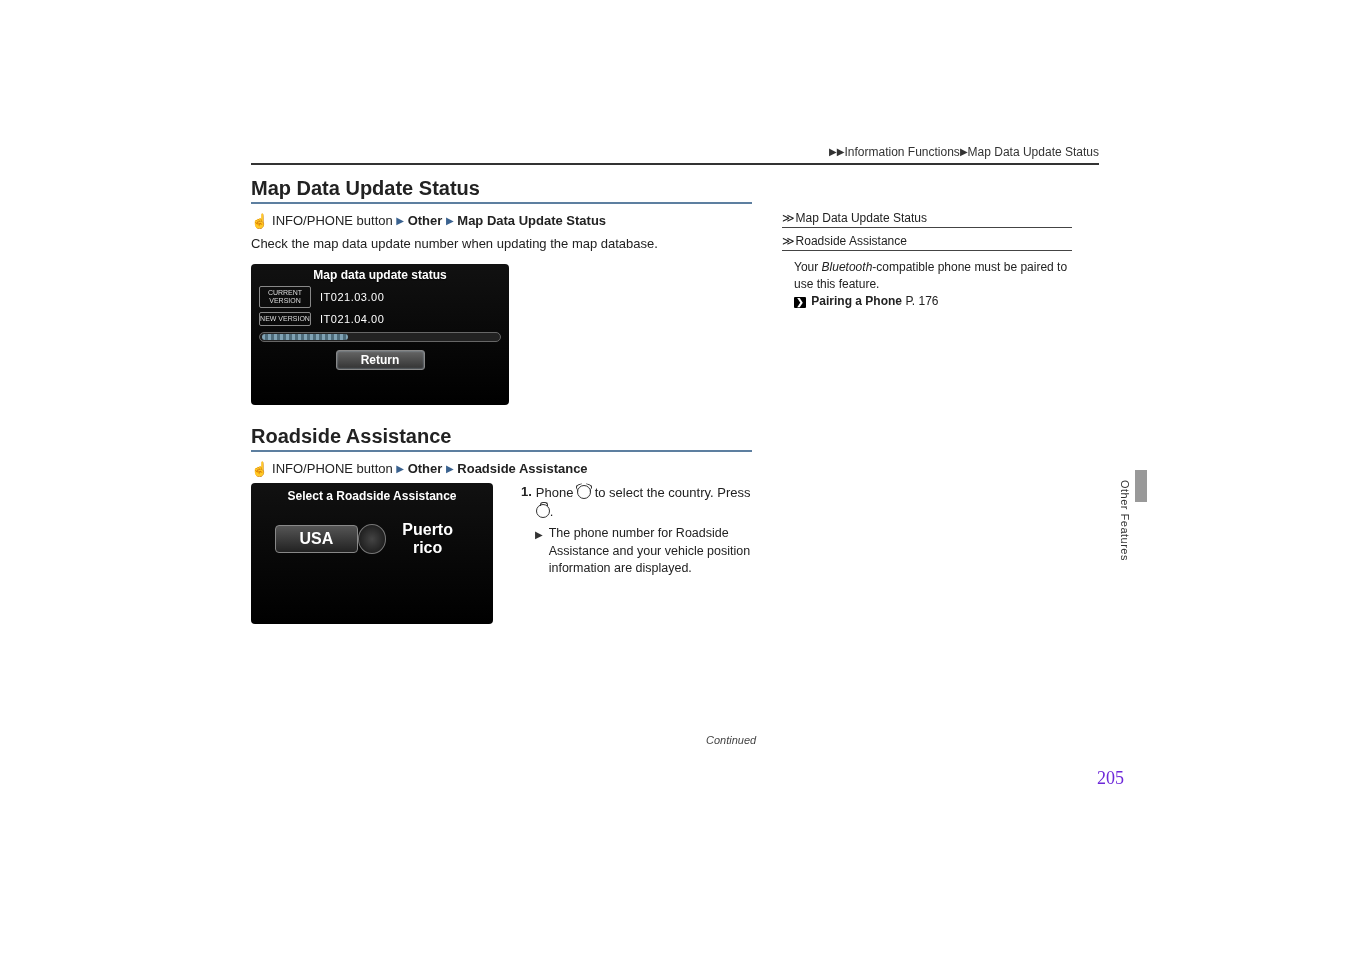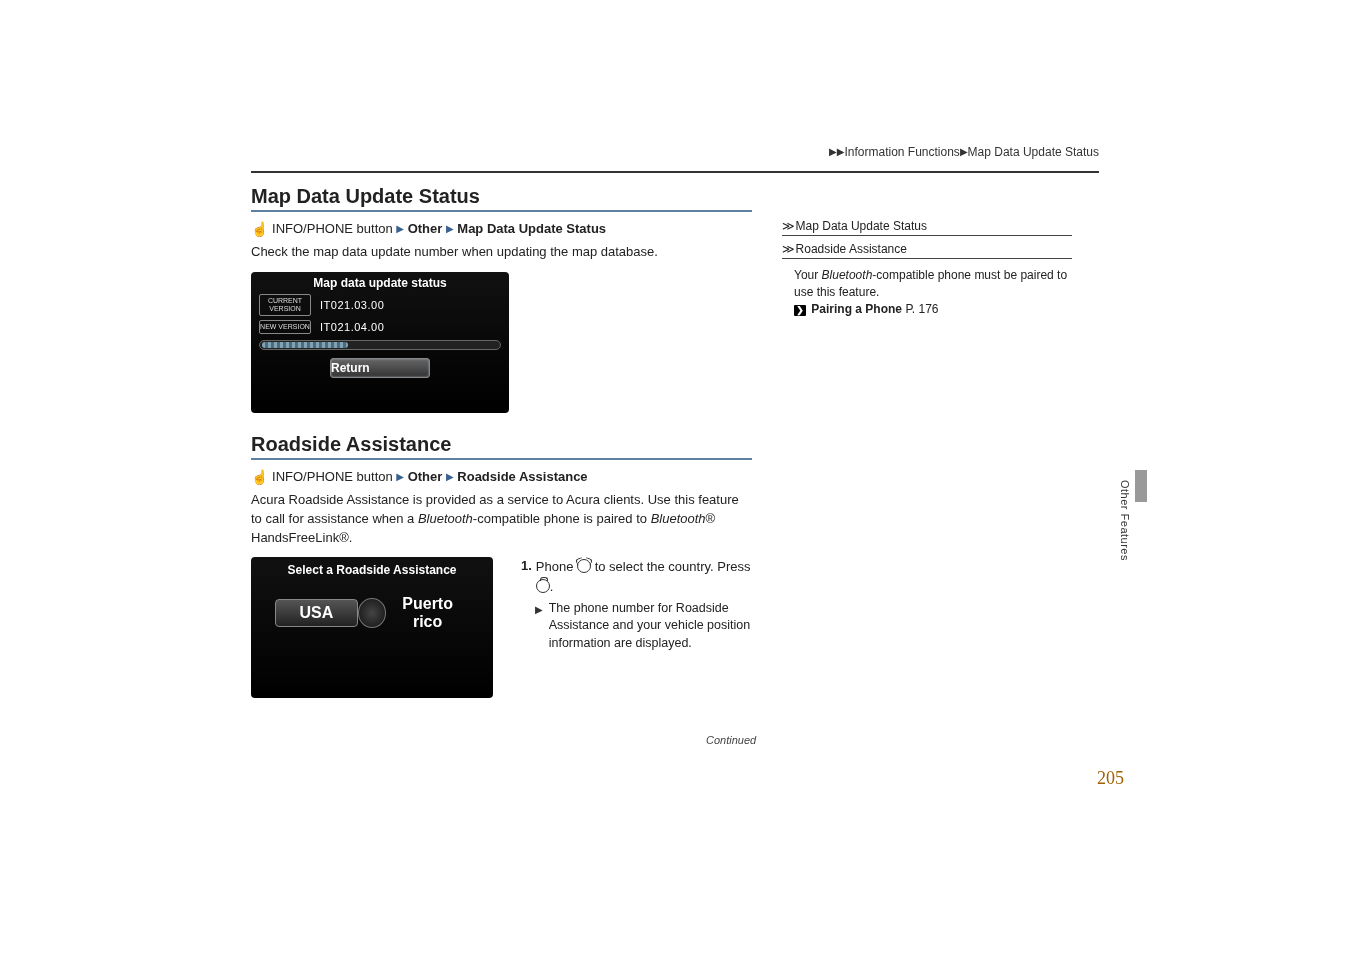--- a/index.html
+++ b/index.html
@@ -15,21 +15,21 @@
   .page {
     position: absolute;
     left: 251px;
     top: 145px;
     width: 848px;
   }
   .crumb-bar {
     text-align: right;
     font-size: 12px;
     color: #333;
-    padding-bottom: 12px;
+    padding-bottom: 4px;
     border-bottom: 2px solid #333;
     margin-bottom: 12px;
   }
   .crumb-bar .tri { font-size: 10px; position: relative; top: -1px; }
   .two-col {
     display: flex;
     gap: 30px;
   }
   .left-col { width: 501px; }
   .right-col { width: 290px; font-size: 12px; }
@@ -88,22 +88,23 @@
     background: #222;
   }
   .progress .fill {
     position: absolute; left: 2px; top: 1px; height: 6px;
     width: 36%;
     background: repeating-linear-gradient(90deg, #7fa2b4 0 3px, #4d6b7a 3px 6px);
     border-radius: 3px;
   }
   .return-btn {
     display: block;
-    width: 100px;
+    width: 89px;
     margin: 0 auto;
+    text-align: center;
     font-weight: 700;
     font-size: 12px;
     color: #fff;
     background: linear-gradient(#666, #333);
     border: 1px solid #888;
     border-radius: 3px;
     padding: 2px 0;
     box-shadow: 0 0 2px #9ab inset;
   }
   .screenshot2 {
@@ -192,21 +193,21 @@
     top: -10px;
     width: 12px;
     height: 32px;
     background: #999;
   }
   .page-num {
     position: absolute;
     right: 226px;
     top: 768px;
     font-size: 18px;
-    color: #a16207;
+    color: #6d28d9;
     font-weight: 400;
     font-family: Georgia, serif;
   }
   .continued {
     position: absolute;
     left: 706px;
     top: 734px;
     font-size: 11px;
     font-style: italic;
     color: #444;
@@ -261,23 +262,20 @@
 
       <h2 class="section-title">Roadside Assistance</h2>
       <div class="path-line">
         <span class="infophone-icon">☝</span>
         <span>INFO/PHONE button</span>
         <span class="tri">▶</span>
         <b>Other</b>
         <span class="tri">▶</span>
         <b>Roadside Assistance</b>
       </div>
-      <div class="body-text">
-        <span>Acura Roadside Assistance is provided as a service to Acura clients. Use this feature to call for assistance when a </span><i>Bluetooth</i><span>-compatible phone is paired to </span><i>Bluetooth</i><span>® HandsFreeLink®.</span>
-      </div>
 
       <div>
         <div class="screenshot2">
           <div class="titlebar2">Select a Roadside Assistance</div>
           <div class="opt-row">
             <div class="opt active">USA</div>
             <div class="dial"></div>
             <div class="opt">Puerto rico</div>
           </div>
         </div>

